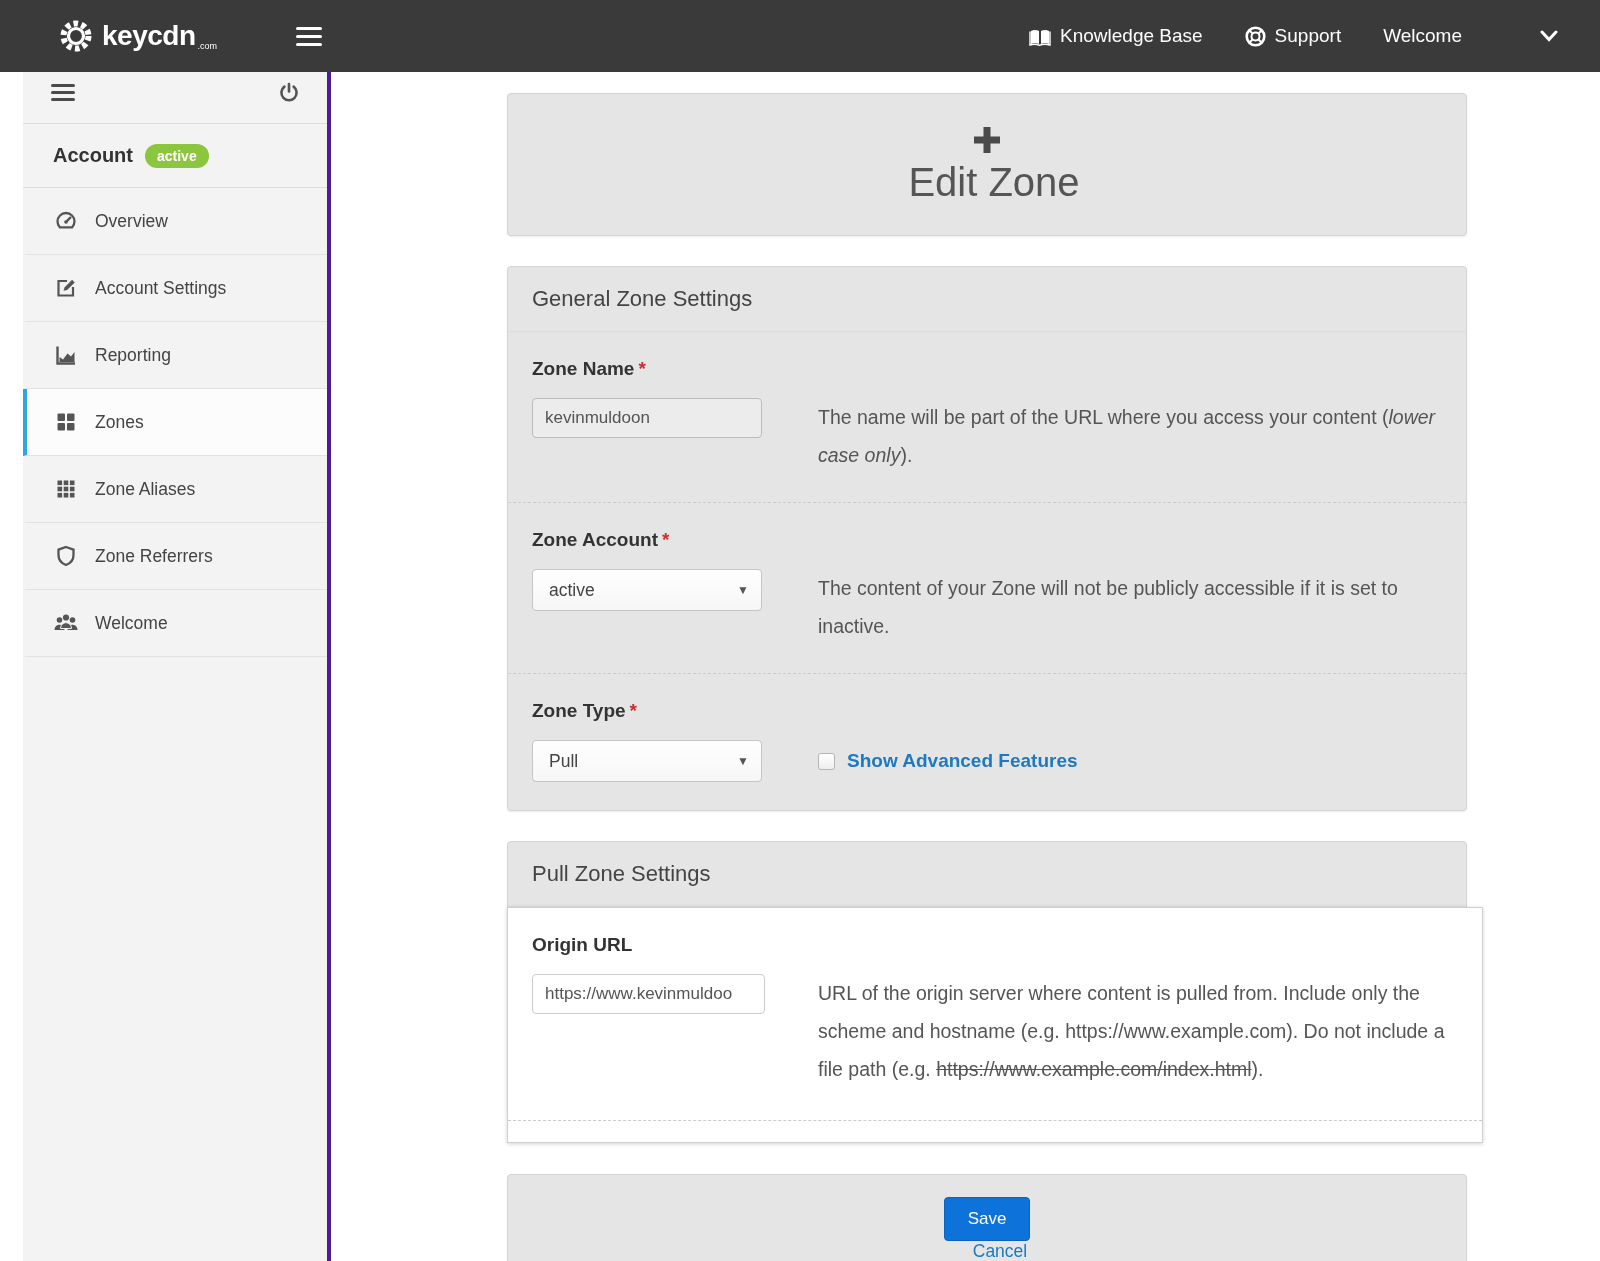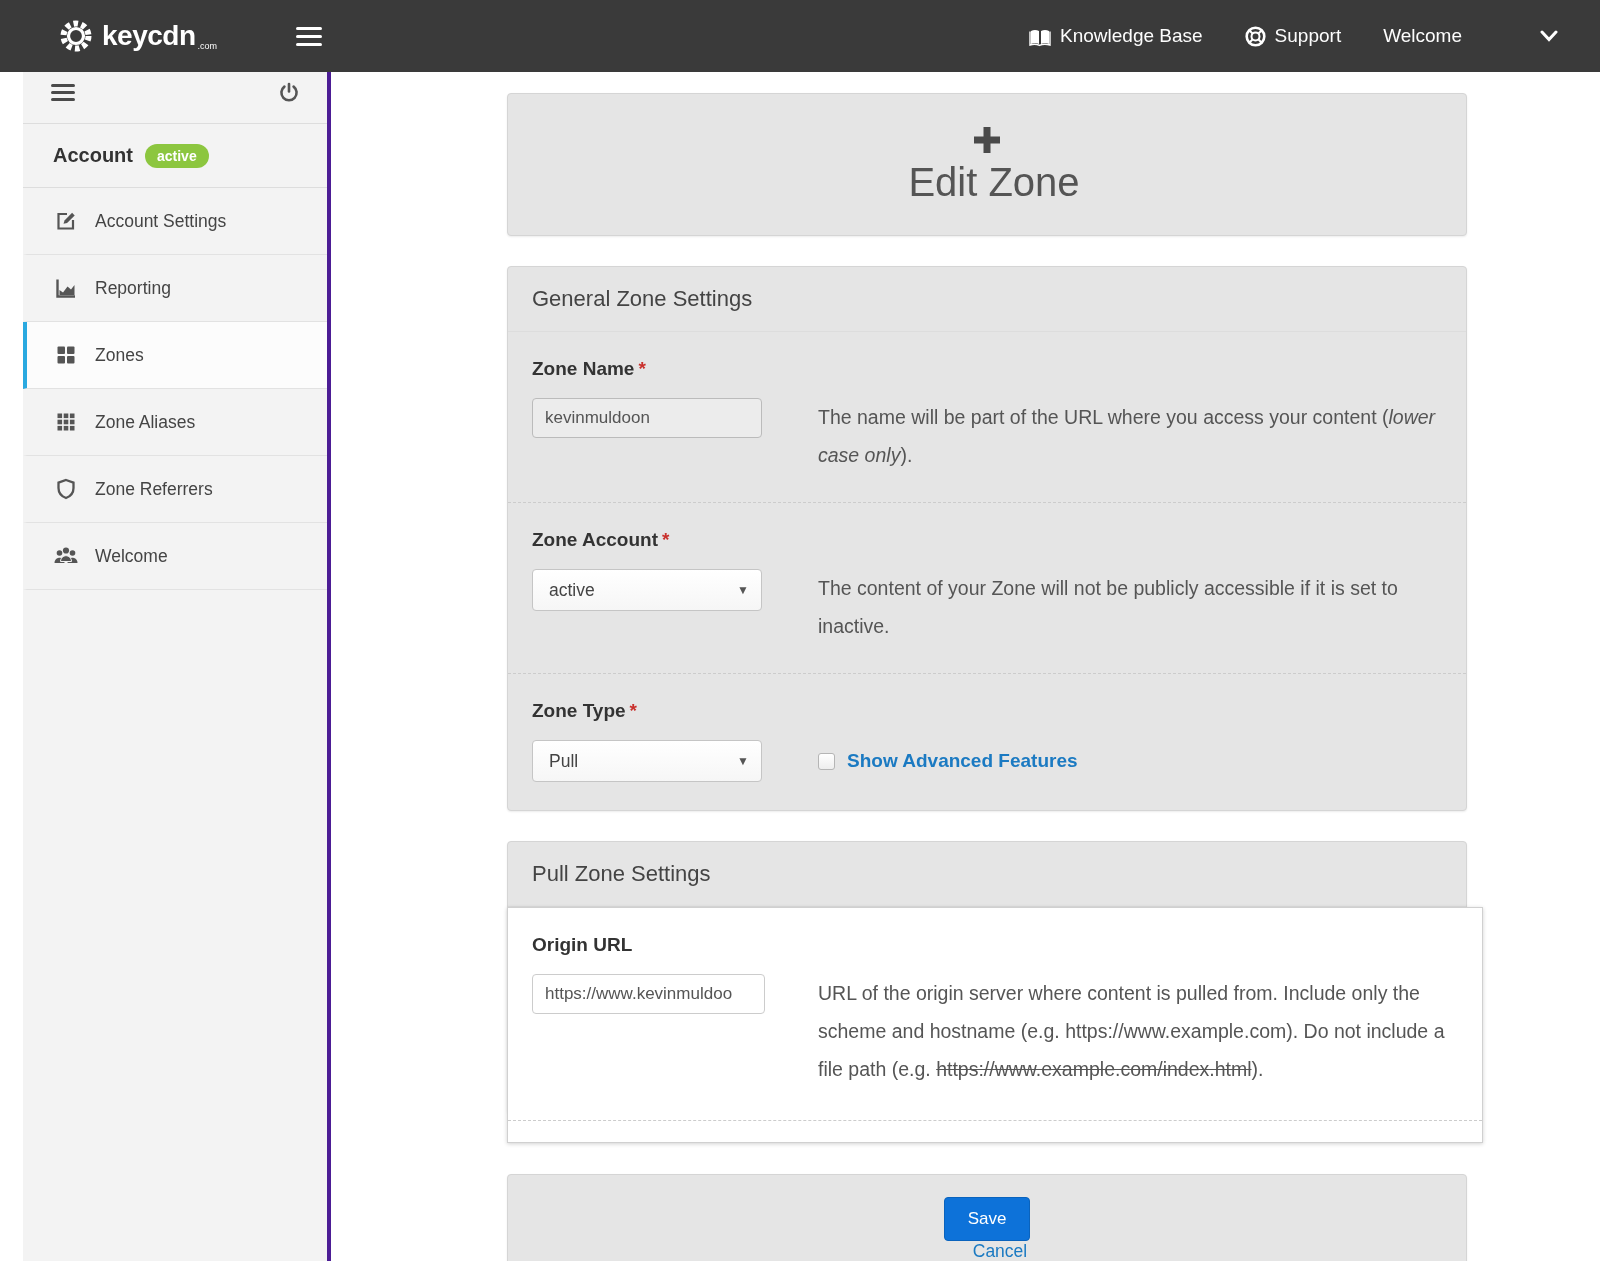--- a/index.html
+++ b/index.html
@@ -142,20 +142,30 @@
         <path d="M5.4 4.6 A7.6 7.6 0 1 0 14.6 4.6" fill="none" stroke="#555" stroke-width="2.6" stroke-linecap="round"></path>
       </svg>
     </div>
   </div>
 
   <div class="account-row">
     <span class="account-label">Account</span>
     <span class="badge">active</span>
   </div>
 
+  <div class="nav-item">
+    <span class="nicon">
+      <svg width="24" height="24" viewBox="0 0 24 24">
+        <path d="M12 4 a8.5 8.5 0 0 0 -8.5 8.5 a8.5 8.5 0 0 0 2.4 5.9 h12.2 a8.5 8.5 0 0 0 2.4 -5.9 A8.5 8.5 0 0 0 12 4Z" fill="none" stroke="#555" stroke-width="2.3"></path>
+        <path d="M12 13 L16.3 8.7" stroke="#555" stroke-width="2.4" stroke-linecap="round"></path>
+        <circle cx="12" cy="13" r="1.8" fill="#555"></circle>
+      </svg>
+    </span>
+    <span class="nlabel">Overview</span>
+  </div>
 
   <div class="nav-item">
     <span class="nicon">
       <svg width="24" height="24" viewBox="0 0 24 24">
         <path d="M13 5 H4.5 V19.5 H19 V11" fill="none" stroke="#555" stroke-width="2.2"></path>
         <path d="M9.5 14.8 l1-3.4 7.6-7.6 2.6 2.6-7.6 7.6z" fill="#555"></path>
       </svg>
     </span>
     <span class="nlabel">Account Settings</span>
   </div>

